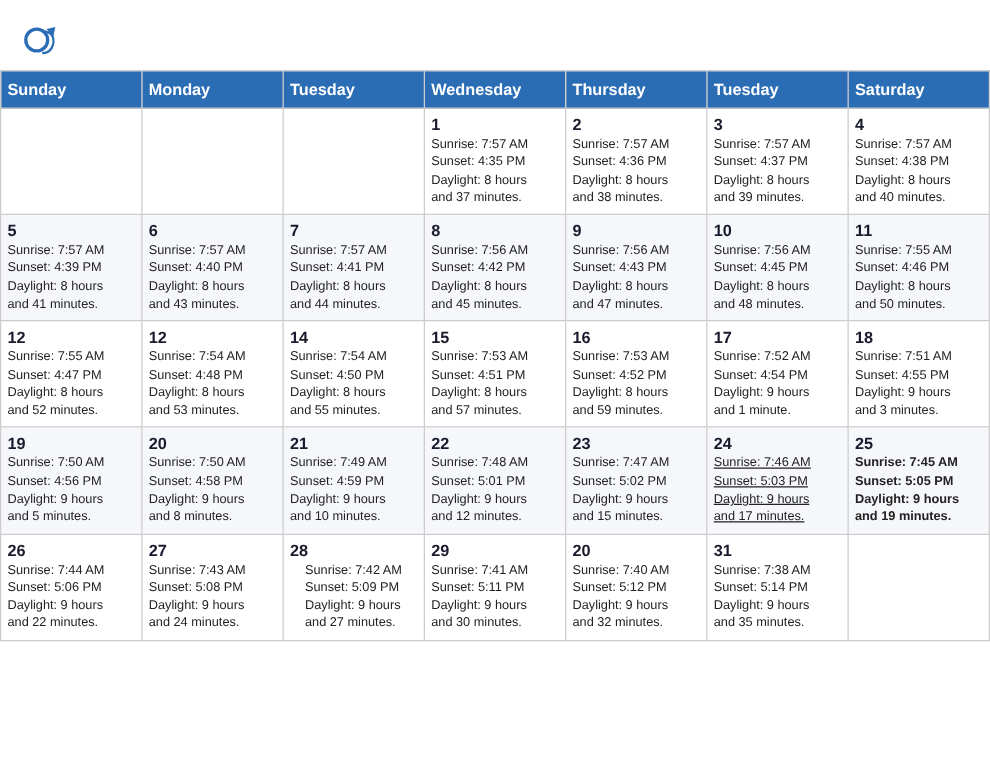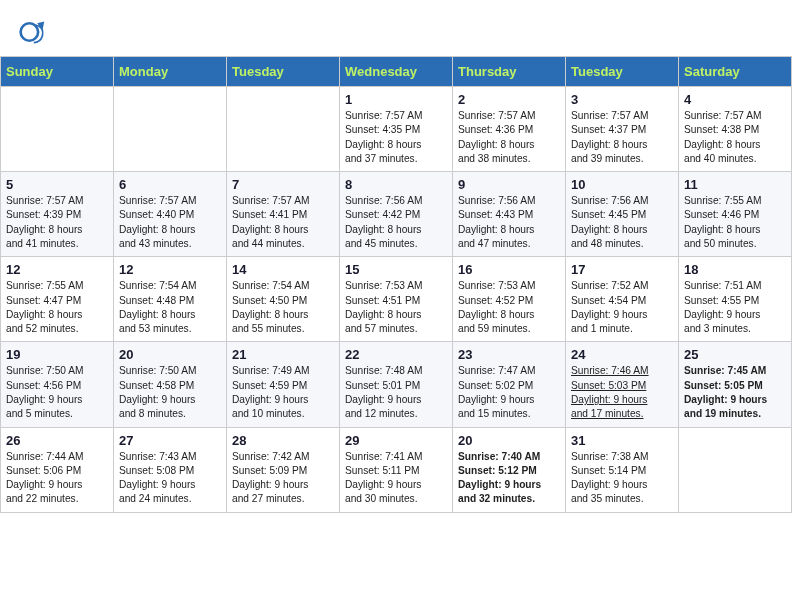--- a/index.html
+++ b/index.html
@@ -59,21 +59,21 @@
       color: #444;
       margin-top: 2px;
     }
     .calendar {
       width: 100%;
       border-collapse: collapse;
       margin: 0;
     }
     .calendar th {
       background: #2a6db5;
-      color: #bef264;
+      color: #ffffff;
       font-size: 13px;
       font-weight: bold;
       padding: 7px 5px;
       text-align: left;
       border: 1px solid #ccc;
     }
     .calendar td {
       border: 1px solid #ccc;
       vertical-align: top;
       padding: 5px 5px;
@@ -333,35 +333,35 @@
           </td>
           <td>
             <span class="day-number">27</span>
             <div class="day-info" style="white-space: pre-line;">Sunrise: 7:43 AM
 Sunset: 5:08 PM
 Daylight: 9 hours
 and 24 minutes.</div>
           </td>
           <td>
             <span class="day-number">28</span>
-            <div class="day-info" style="white-space: pre-line;">Sunrise: 7:42 AM
+            <div class="day-info" style="white-space: pre-line; margin-left: 12px;">Sunrise: 7:42 AM
 Sunset: 5:09 PM
 Daylight: 9 hours
 and 27 minutes.</div>
           </td>
           <td>
             <span class="day-number">29</span>
             <div class="day-info" style="white-space: pre-line;">Sunrise: 7:41 AM
 Sunset: 5:11 PM
 Daylight: 9 hours
 and 30 minutes.</div>
           </td>
           <td>
             <span class="day-number">20</span>
-            <div class="day-info" style="white-space: pre-line; font-weight: bold;">Sunrise: 7:40 AM
+            <div class="day-info" style="white-space: pre-line;">Sunrise: 7:40 AM
 Sunset: 5:12 PM
 Daylight: 9 hours
 and 32 minutes.</div>
           </td>
           <td>
             <span class="day-number">31</span>
             <div class="day-info" style="white-space: pre-line;">Sunrise: 7:38 AM
 Sunset: 5:14 PM
 Daylight: 9 hours
 and 35 minutes.</div>

